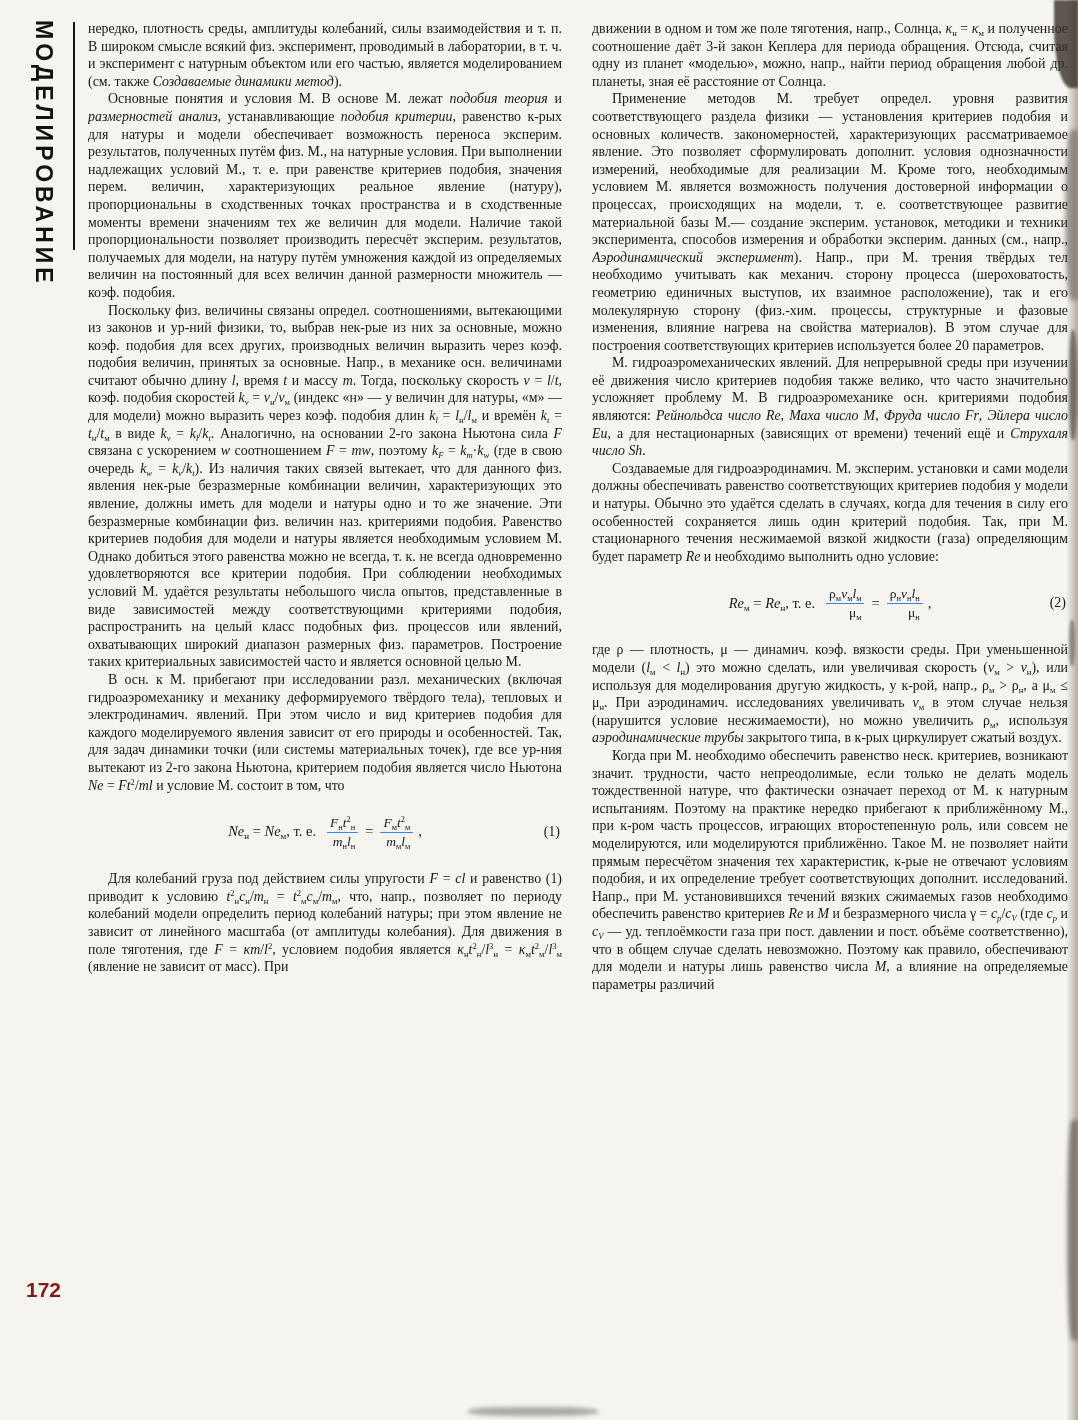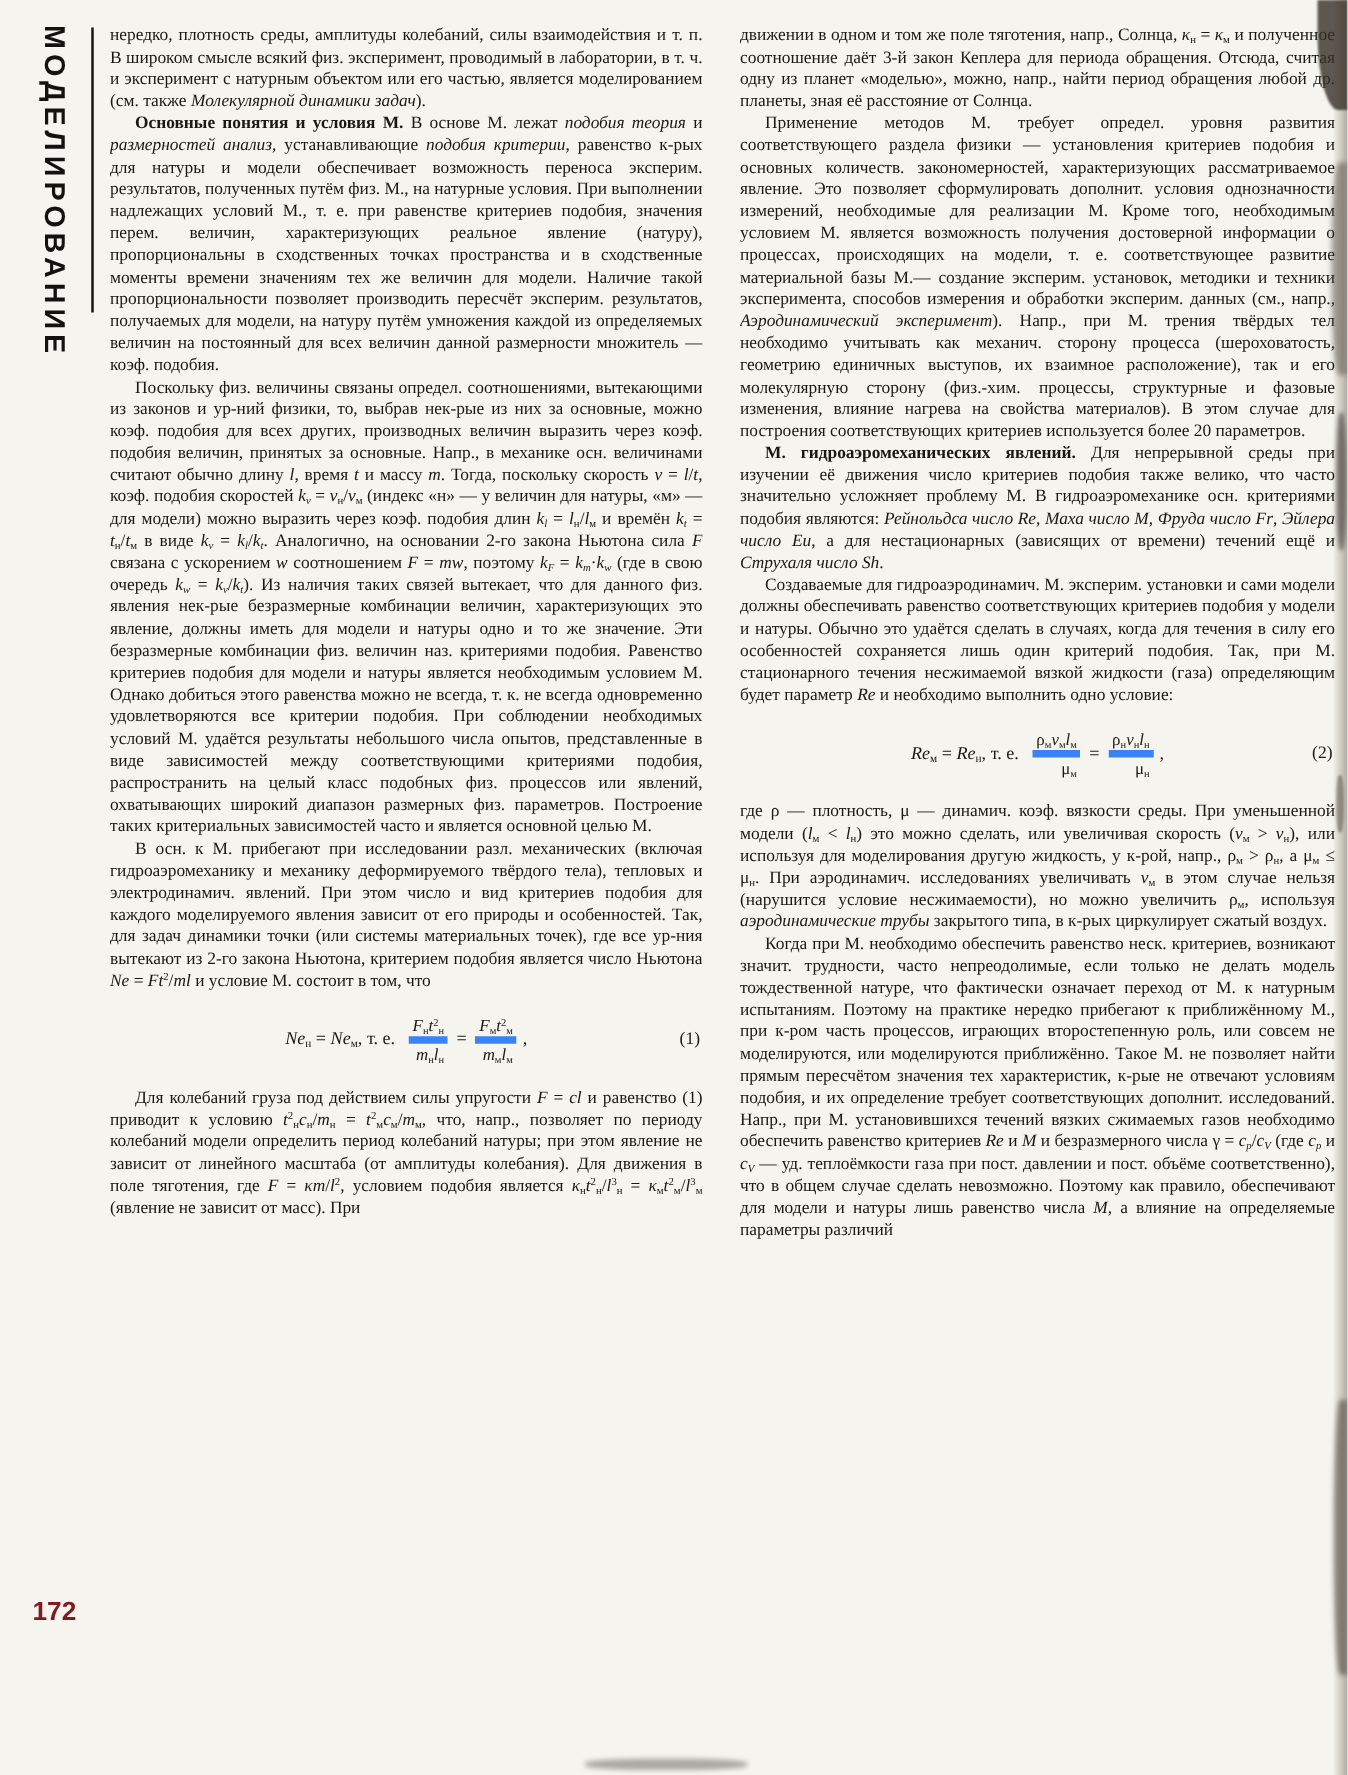--- a/index.html
+++ b/index.html
@@ -30,33 +30,33 @@
   .col{
     position:absolute;top:20px;height:1300px;overflow:hidden;
     font-size:13.9px;line-height:17.6px;text-align:justify;
     color:#1b1712;
   }
   .col-left{left:88px;width:474px;}
   .col-right{left:592px;width:476px;}
   p{margin:0;}
   p.indent{text-indent:20px;}
   p.noindent{text-indent:0;}
-  .sg-b{font-weight:700;}
+  .sg-b{font-weight:400;}
   .sg-i{font-style:italic;}
   .sg-sub{font-size:0.62em;vertical-align:-0.3em;line-height:0;}
   .sg-sup{font-size:0.62em;vertical-align:0.55em;line-height:0;}
   
   .equation{
     position:relative;display:flex;align-items:center;justify-content:center;
     margin:18px 0;min-height:40px;text-align:center;
   }
   .eq-body{display:inline-flex;align-items:center;font-size:14.5px;}
   .eq-lead{margin-right:6px;}
   .frac{display:inline-block;vertical-align:middle;margin:0 5px;font-size:13.5px;line-height:1.15;}
-  .frac .num{display:block;border-bottom:6px solid #3b82f6;padding:0 3px 1px;text-align:right;}
+  .frac .num{display:block;border-bottom:1px solid #3b82f6;padding:0 3px 1px;text-align:right;}
   .frac .den{display:block;padding:1px 3px 0;text-align:right;}
   .eq-rel{margin:0 2px;}
   .eq-number{position:absolute;right:2px;top:50%;transform:translateY(-50%);font-size:14px;}
   
   .art{position:absolute;pointer-events:none;}
   .art-strip-right{right:0;top:0;width:12px;height:1420px;
     background:linear-gradient(to left, rgba(88,80,70,0.45), rgba(88,80,70,0));}
   .art-corner-tr{right:0;top:0;width:24px;height:88px;background:#363028;
     border-radius:0 0 0 70%;opacity:.8;filter:blur(1px);}
   .art-blob1{right:0;top:130px;width:13px;height:170px;background:rgba(70,62,54,.45);
@@ -73,21 +73,21 @@
 </head>
 <body>
 
 <div class="page">
 
   <div class="margin-label">МОДЕЛИРОВАНИЕ</div>
   <div class="margin-rule"></div>
   <div class="page-number">172</div>
 
   <div class="col col-left">
-    <p class="noindent"><span>нередко, плотность среды, амплитуды колебаний, силы взаимодействия и т. п. В широком смысле всякий физ. эксперимент, проводимый в лаборатории, в т. ч. и эксперимент с натурным объектом или его частью, является моделированием (см. также </span><span class="sg-i">Молекулярной динамики задач</span><span>).</span></p>
+    <p class="noindent"><span>нередко, плотность среды, амплитуды колебаний, силы взаимодействия и т. п. В широком смысле всякий физ. эксперимент, проводимый в лаборатории, в т. ч. и эксперимент с натурным объектом или его частью, является моделированием (см. также </span><span class="sg-i">Создаваемые динамики метод</span><span>).</span></p>
     <p class="indent"><span class="sg-b">Основные понятия и условия М.</span><span> В основе М. лежат </span><span class="sg-i">подобия теория</span><span> и </span><span class="sg-i">размерностей анализ</span><span>, устанавливающие </span><span class="sg-i">подобия критерии</span><span>, равенство к-рых для натуры и модели обеспечивает возможность переноса эксперим. результатов, полученных путём физ. М., на натурные условия. При выполнении надлежащих условий М., т. е. при равенстве критериев подобия, значения перем. величин, характеризующих реальное явление (натуру), пропорциональны в сходственных точках пространства и в сходственные моменты времени значениям тех же величин для модели. Наличие такой пропорциональности позволяет производить пересчёт эксперим. результатов, получаемых для модели, на натуру путём умножения каждой из определяемых величин на постоянный для всех величин данной размерности множитель — коэф. подобия.</span></p>
     <p class="indent"><span>Поскольку физ. величины связаны определ. соотношениями, вытекающими из законов и ур-ний физики, то, выбрав нек-рые из них за основные, можно коэф. подобия для всех других, производных величин выразить через коэф. подобия величин, принятых за основные. Напр., в механике осн. величинами считают обычно длину </span><span class="sg-i">l</span><span>, время </span><span class="sg-i">t</span><span> и массу </span><span class="sg-i">m</span><span>. Тогда, поскольку скорость </span><span class="sg-i">v</span><span> = </span><span class="sg-i">l</span><span>/</span><span class="sg-i">t</span><span>, коэф. подобия скоростей </span><span class="sg-i">k</span><span class="sg-sub sg-i">v</span><span> = </span><span class="sg-i">v</span><span class="sg-sub">н</span><span>/</span><span class="sg-i">v</span><span class="sg-sub">м</span><span> (индекс «н» — у величин для натуры, «м» — для модели) можно выразить через коэф. подобия длин </span><span class="sg-i">k</span><span class="sg-sub sg-i">l</span><span> = </span><span class="sg-i">l</span><span class="sg-sub">н</span><span>/</span><span class="sg-i">l</span><span class="sg-sub">м</span><span> и времён </span><span class="sg-i">k</span><span class="sg-sub sg-i">t</span><span> = </span><span class="sg-i">t</span><span class="sg-sub">н</span><span>/</span><span class="sg-i">t</span><span class="sg-sub">м</span><span> в виде </span><span class="sg-i">k</span><span class="sg-sub sg-i">v</span><span> = </span><span class="sg-i">k</span><span class="sg-sub sg-i">l</span><span>/</span><span class="sg-i">k</span><span class="sg-sub sg-i">t</span><span>. Аналогично, на основании 2-го закона Ньютона сила </span><span class="sg-i">F</span><span> связана с ускорением </span><span class="sg-i">w</span><span> соотношением </span><span class="sg-i">F</span><span> = </span><span class="sg-i">mw</span><span>, поэтому </span><span class="sg-i">k</span><span class="sg-sub sg-i">F</span><span> = </span><span class="sg-i">k</span><span class="sg-sub sg-i">m</span><span>·</span><span class="sg-i">k</span><span class="sg-sub sg-i">w</span><span> (где в свою очередь </span><span class="sg-i">k</span><span class="sg-sub sg-i">w</span><span> = </span><span class="sg-i">k</span><span class="sg-sub sg-i">v</span><span>/</span><span class="sg-i">k</span><span class="sg-sub sg-i">t</span><span>). Из наличия таких связей вытекает, что для данного физ. явления нек-рые безразмерные комбинации величин, характеризующих это явление, должны иметь для модели и натуры одно и то же значение. Эти безразмерные комбинации физ. величин наз. критериями подобия. Равенство критериев подобия для модели и натуры является необходимым условием М. Однако добиться этого равенства можно не всегда, т. к. не всегда одновременно удовлетворяются все критерии подобия. При соблюдении необходимых условий М. удаётся результаты небольшого числа опытов, представленные в виде зависимостей между соответствующими критериями подобия, распространить на целый класс подобных физ. процессов или явлений, охватывающих широкий диапазон размерных физ. параметров. Построение таких критериальных зависимостей часто и является основной целью М.</span></p>
     <p class="indent"><span>В осн. к М. прибегают при исследовании разл. механических (включая гидроаэромеханику и механику деформируемого твёрдого тела), тепловых и электродинамич. явлений. При этом число и вид критериев подобия для каждого моделируемого явления зависит от его природы и особенностей. Так, для задач динамики точки (или системы материальных точек), где все ур-ния вытекают из 2-го закона Ньютона, критерием подобия является число Ньютона </span><span class="sg-i">Ne</span><span> = </span><span class="sg-i">Ft</span><span class="sg-sup">2</span><span>/</span><span class="sg-i">ml</span><span> и условие М. состоит в том, что</span></p>
 
     <div class="equation">
       <span class="eq-body">
         <span class="eq-lead"><span class="sg-i">Ne</span><span class="sg-sub">н</span><span> = </span><span class="sg-i">Ne</span><span class="sg-sub">м</span><span>,  т. е. </span></span>
         <span class="frac">
           <span class="num"><span class="sg-i">F</span><span class="sg-sub">н</span><span class="sg-i">t</span><span class="sg-sup">2</span><span class="sg-sub">н</span></span>
           <span class="den"><span class="sg-i">m</span><span class="sg-sub">н</span><span class="sg-i">l</span><span class="sg-sub">н</span></span>

